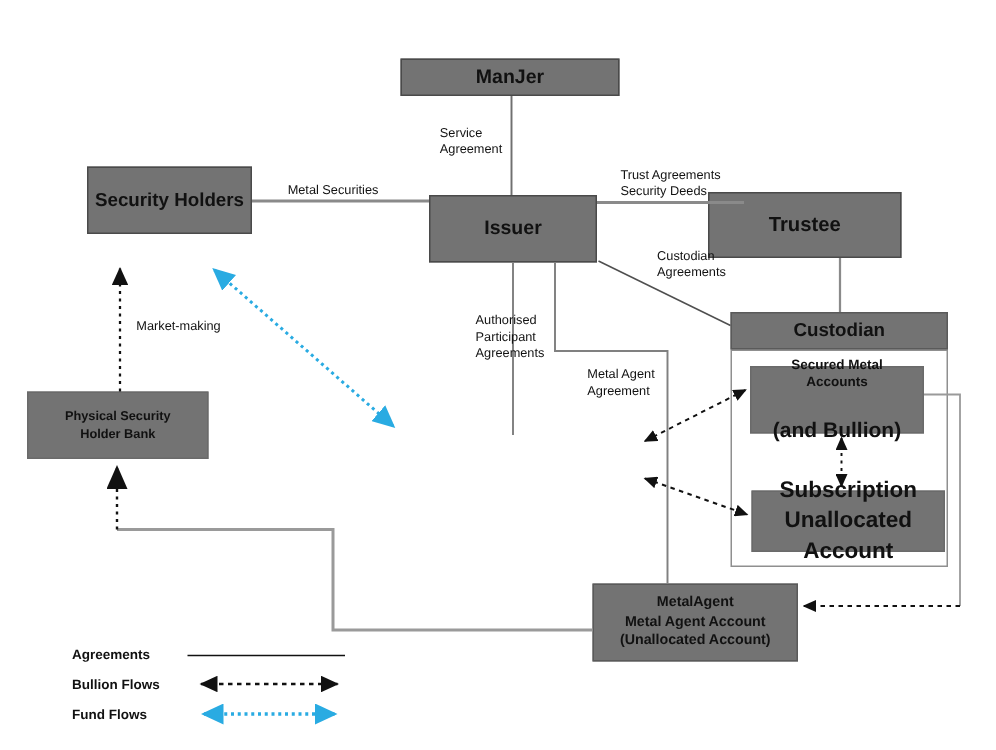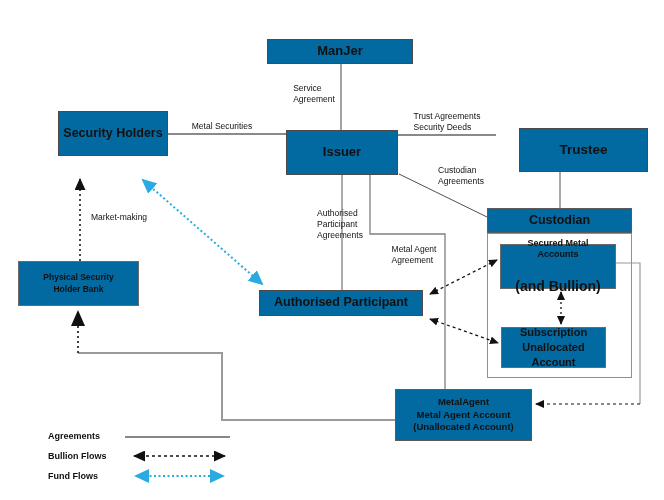--- a/index.html
+++ b/index.html
@@ -1,19 +1,19 @@
 <!DOCTYPE html>
 <html><head>
 <meta charset="utf-8">
 <style>
   html,body{margin:0;padding:0;background:#fff;}
   body{font-family:"Liberation Sans",sans-serif;}
   #stage{position:relative;width:664px;height:500px;background:#fff;overflow:hidden;}
   .box{
-    position:absolute;background:#0369a1;border:1.4px solid #4a4a4a;
+    position:absolute;background:#737373;border:1.4px solid #4a4a4a;
     display:flex;flex-direction:column;align-items:center;justify-content:center;
     text-align:center;font-weight:bold;color:#111;box-sizing:border-box;line-height:1.25;
   }
   .box span{display:block;}
   .container-box{position:absolute;background:#fff;border:1.2px solid #8f8f8f;box-sizing:border-box;}
   .edge-label{
     position:absolute;font-weight:normal;color:#111;font-size:8.5px;line-height:1.3;
     text-align:left;transform:translateX(-50%);white-space:nowrap;
   }
   .edge-label span{display:block;}
@@ -32,44 +32,41 @@
   </div>
 
   <div class="box" style="left:58px;top:111px;width:110px;height:45px;font-size:12.5px;">
     <span>Security Holders</span>
   </div>
 
   <div class="box" style="left:286px;top:130px;width:112px;height:45px;font-size:13px;">
     <span>Issuer</span>
   </div>
 
-  <div class="box" style="left:519px;top:128px;width:129px;height:44px;font-size:13.5px;justify-content:center;">
+  <div class="box" style="left:472px;top:128px;width:129px;height:44px;font-size:13.5px;justify-content:center;">
     <span>Trustee</span>
   </div>
 
   <div class="container-box" style="left:487px;top:233px;width:145px;height:145px;"></div>
 
   <div class="box" style="left:487px;top:208px;width:145px;height:25px;font-size:12.5px;border-color:#5a5a5a;">
     <span>Custodian</span>
   </div>
 
   <div class="box" style="left:500px;top:244px;width:116px;height:45px;font-size:9px;border-color:#6a6a6a;line-height:1.2;">
     <span>Secured Metal</span>
     <span>Accounts</span>
     <span style="font-size:14px;margin-top:18px;">(and Bullion)</span>
   </div>
 
-  <div class="box" style="left:501px;top:327px;width:105px;height:41px;font-size:11px;border-color:#6a6a6a;line-height:1.35;">
+  <div class="box" style="left:501px;top:327px;width:129px;height:41px;font-size:15px;border-color:#6a6a6a;line-height:1.35;">
     <span>Subscription</span>
     <span>Unallocated Account</span>
   </div>
 
-  <div class="box" style="left:259px;top:290px;width:164px;height:26px;font-size:12.5px;">
-    <span>Authorised Participant</span>
-  </div>
 
   <div class="box" style="left:18px;top:261px;width:121px;height:45px;font-size:8.5px;border-color:#6a6a6a;line-height:1.35;">
     <span>Physical Security</span>
     <span>Holder Bank</span>
   </div>
 
   <div class="box" style="left:395px;top:389px;width:137px;height:52px;font-size:9.5px;border-color:#5a5a5a;line-height:1.35;">
     <span>MetalAgent</span>
     <span>Metal Agent Account</span>
     <span>(Unallocated Account)</span>

